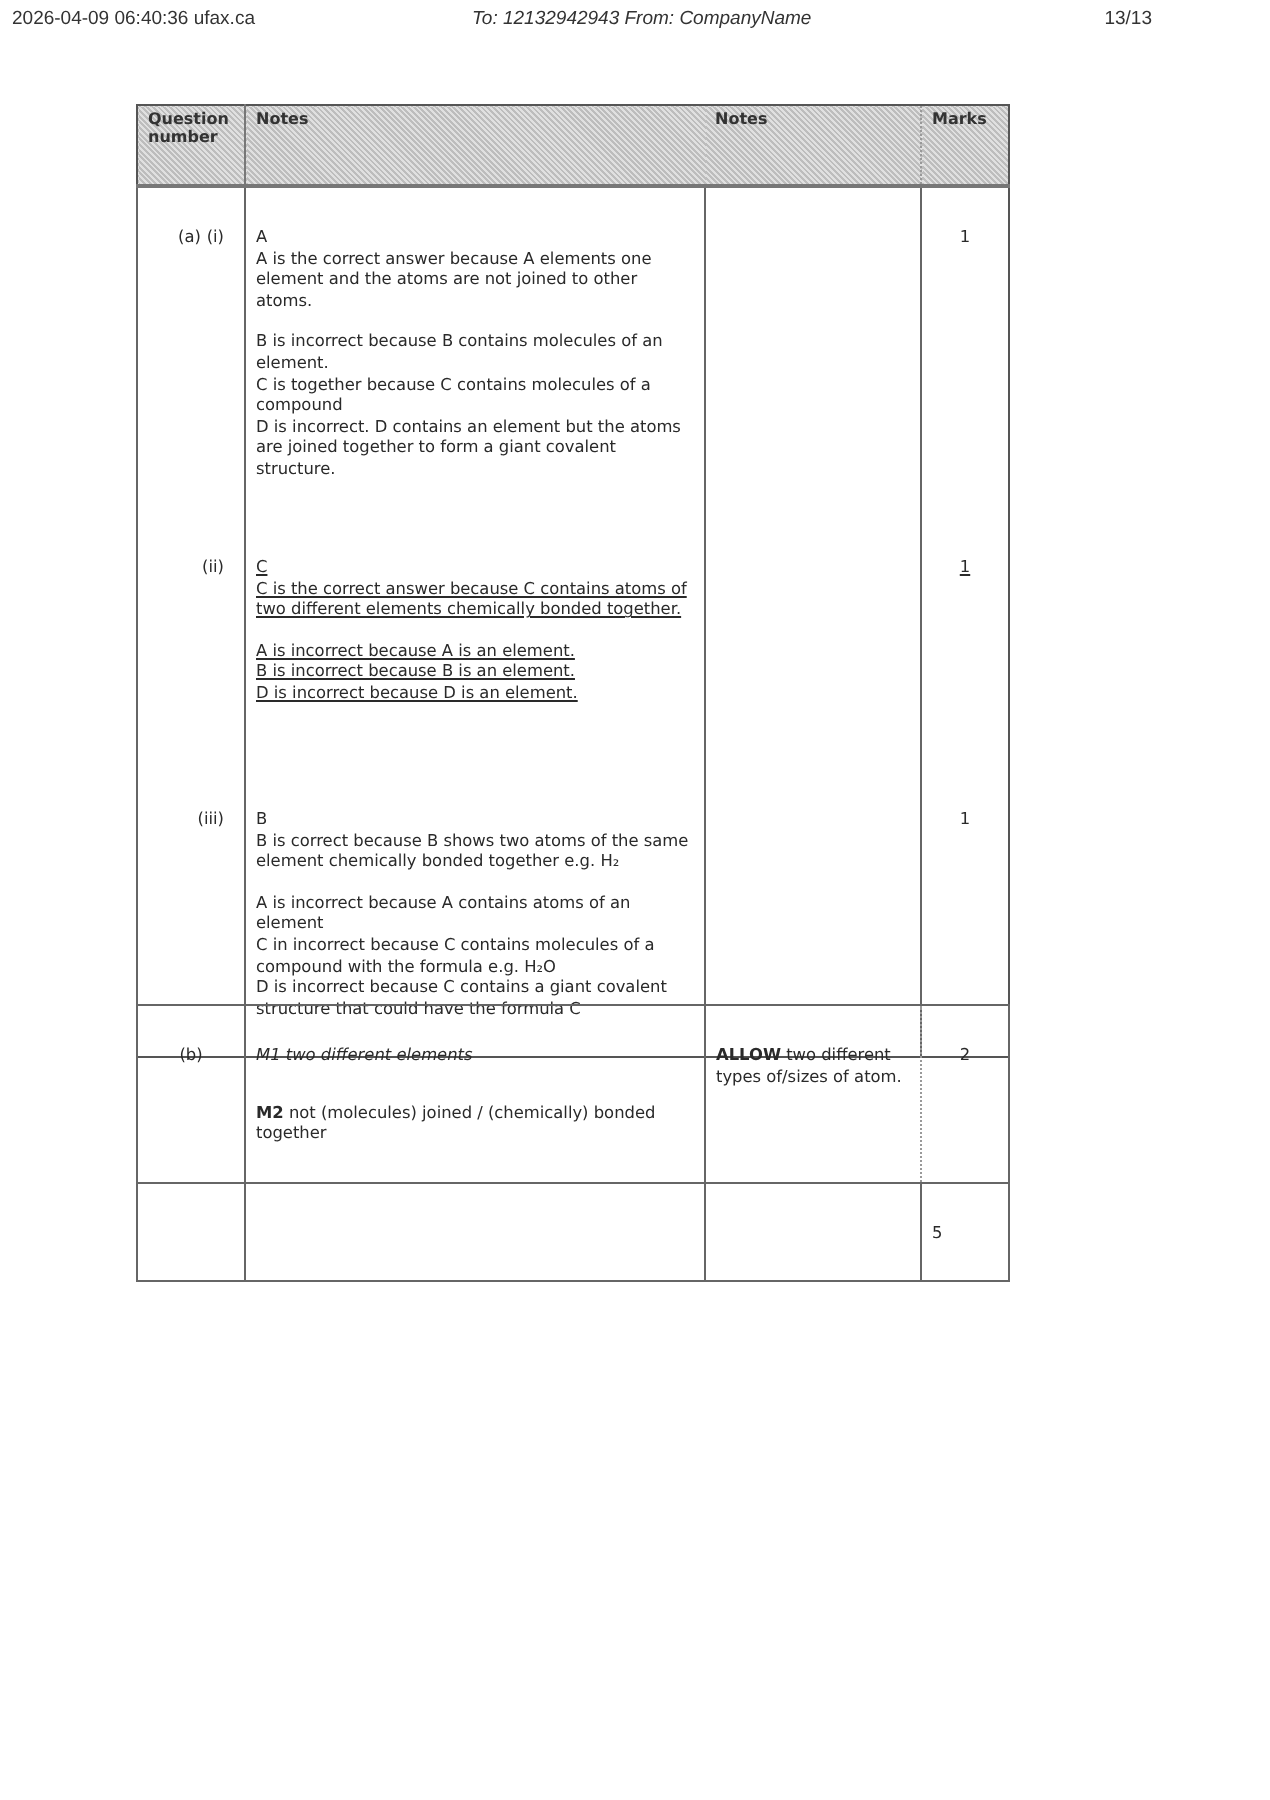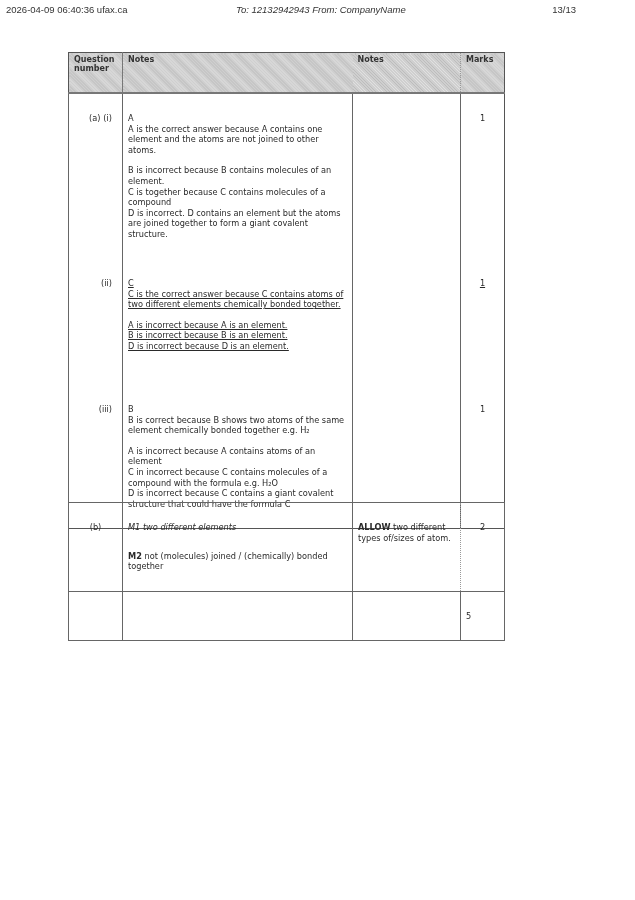--- a/index.html
+++ b/index.html
@@ -66,21 +66,21 @@
     <th>Marks</th>
   </tr>
 
   <tr style="height:166px;">
     <td class="qcell">
       <span class="qa">(a)</span>
       <span class="qi">(i)</span>
     </td>
     <td class="ans">
       <p class="tight">A</p>
-      <p>A is the correct answer because A contains one element and the atoms are not joined to other atoms.</p>
+      <p>A is the correct answer because A elements one element and the atoms are not joined to other atoms.</p>
       <p class="tight">B is incorrect because B contains molecules of an element.</p>
       <p class="tight">C is together because C contains molecules of a compound</p>
       <p class="tight">D is incorrect.  D contains an element but the atoms are joined together to form a giant covalent structure.</p>
     </td>
     <td class="c-notes"></td>
     <td class="mark">1</td>
   </tr>
 
   <tr style="height:126px;text-decoration:underline;">
     <td class="qcell">

